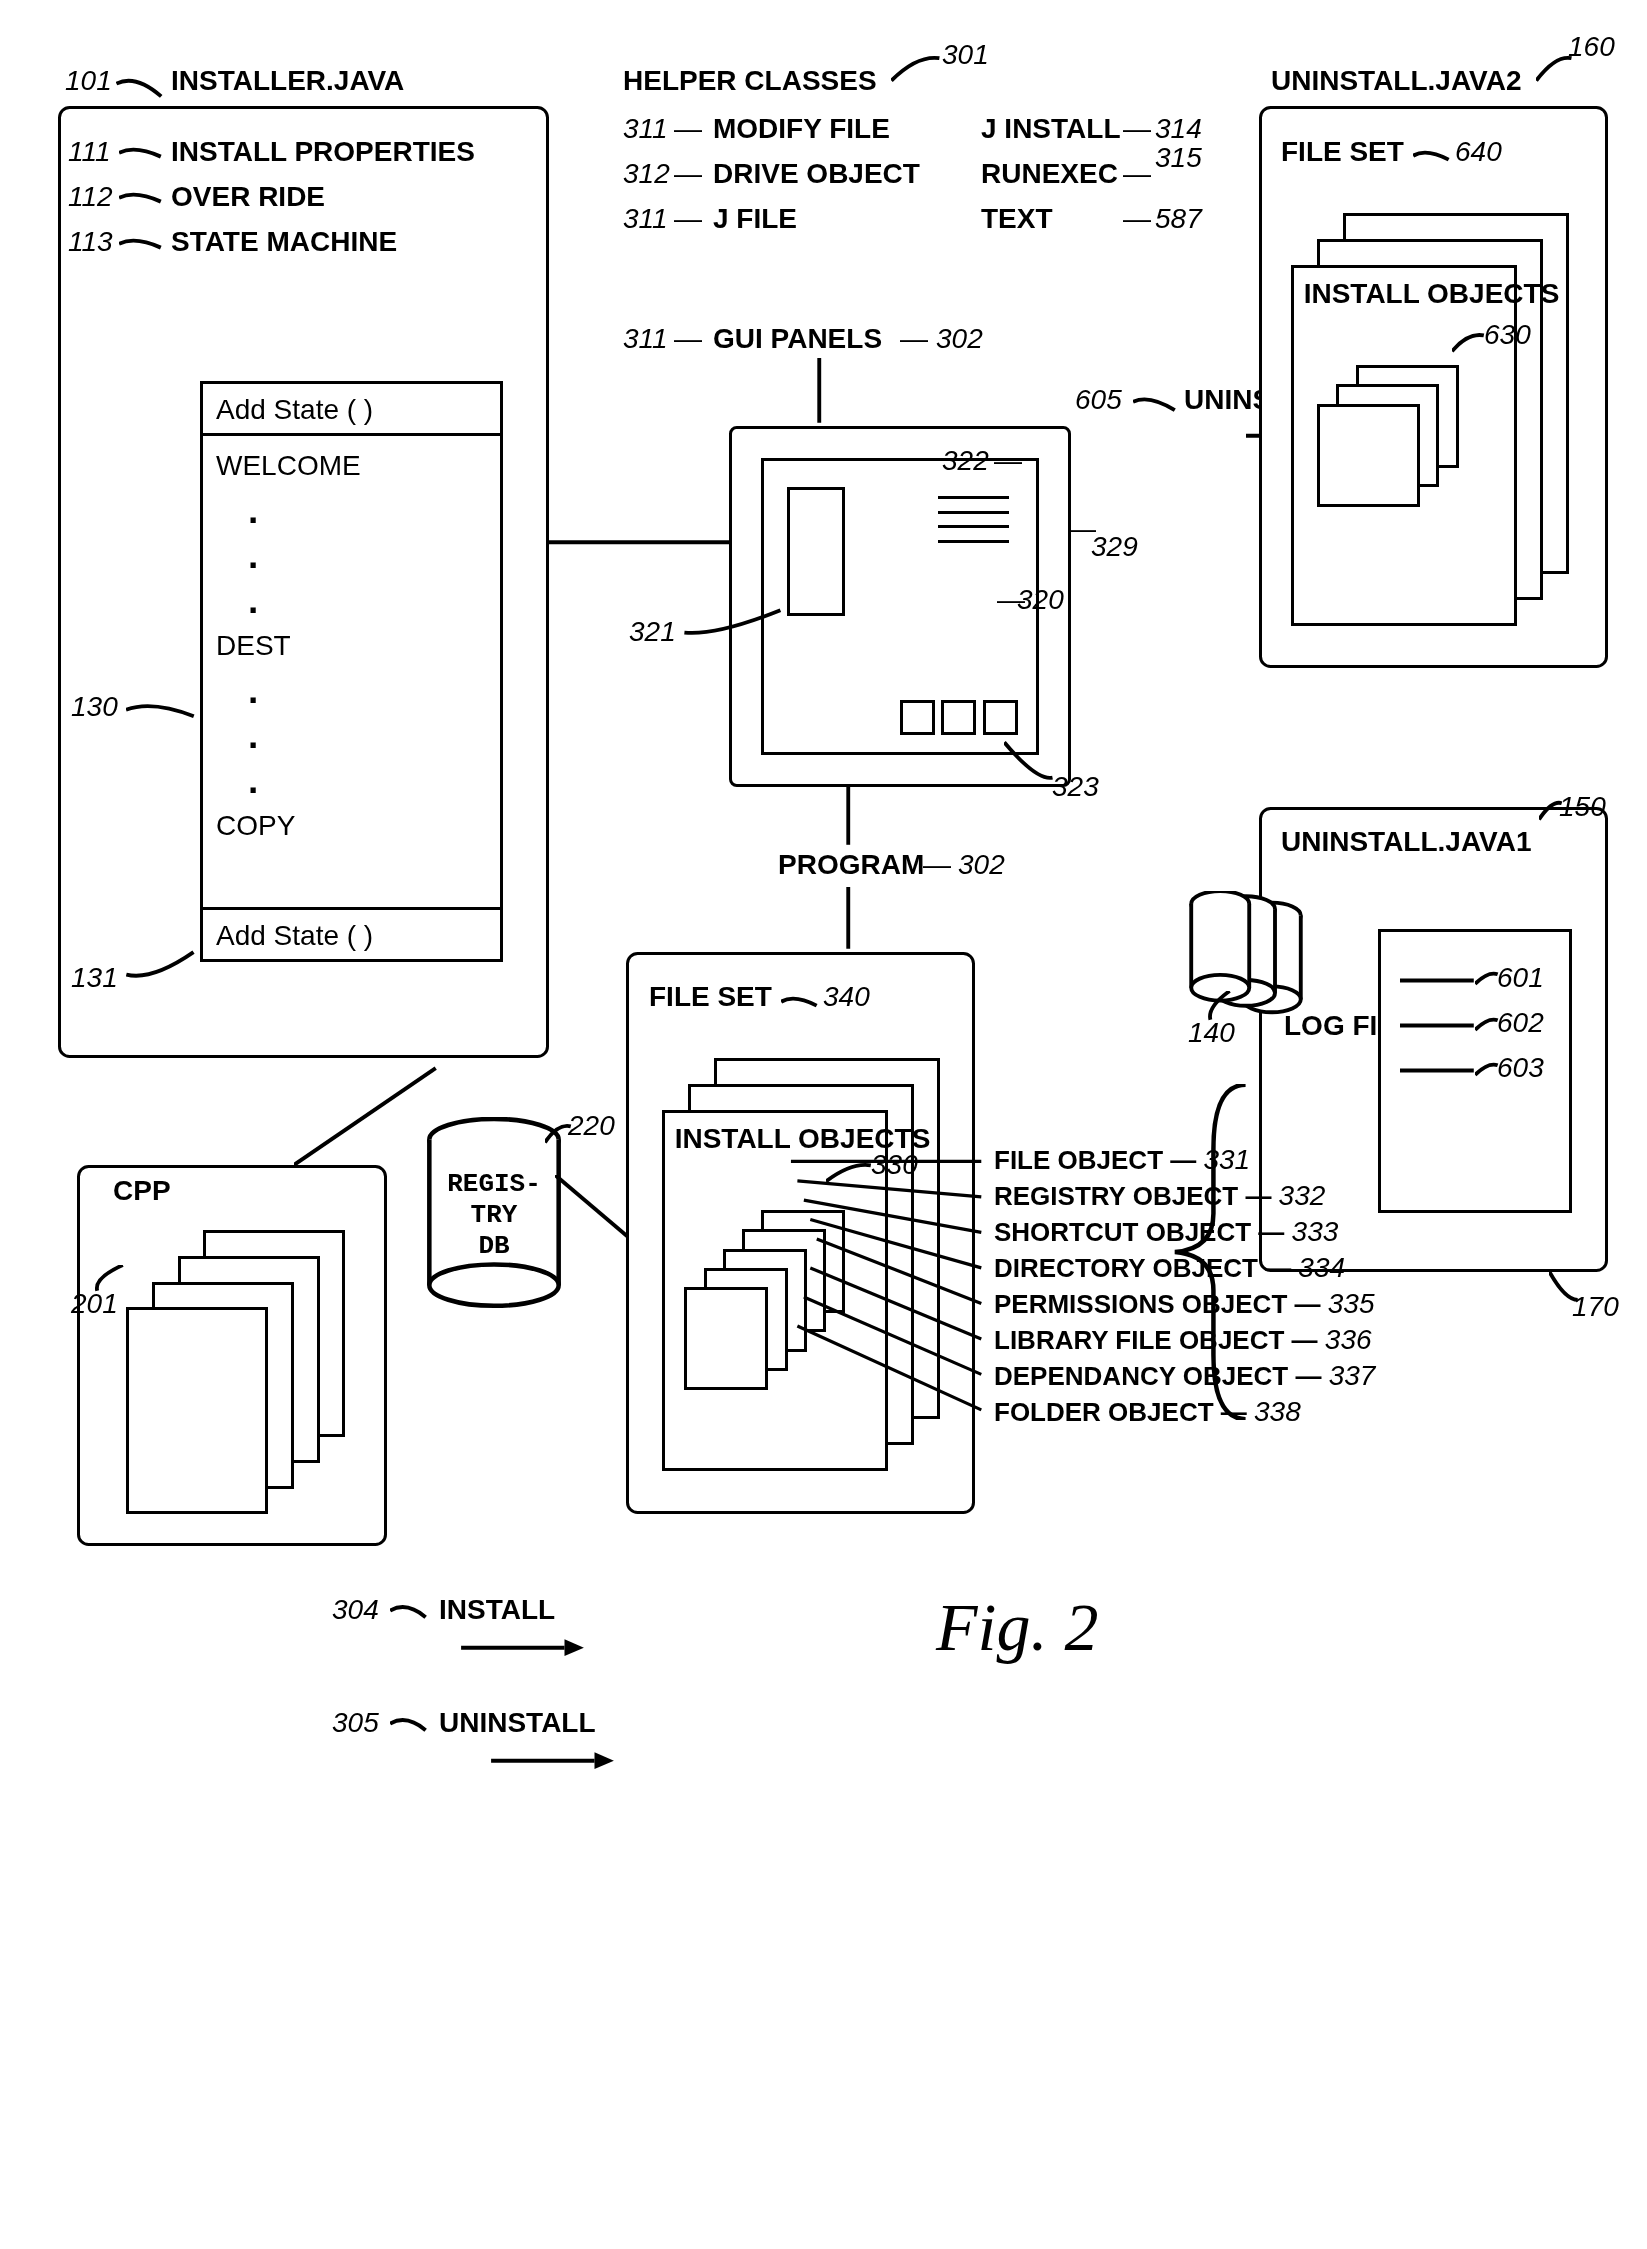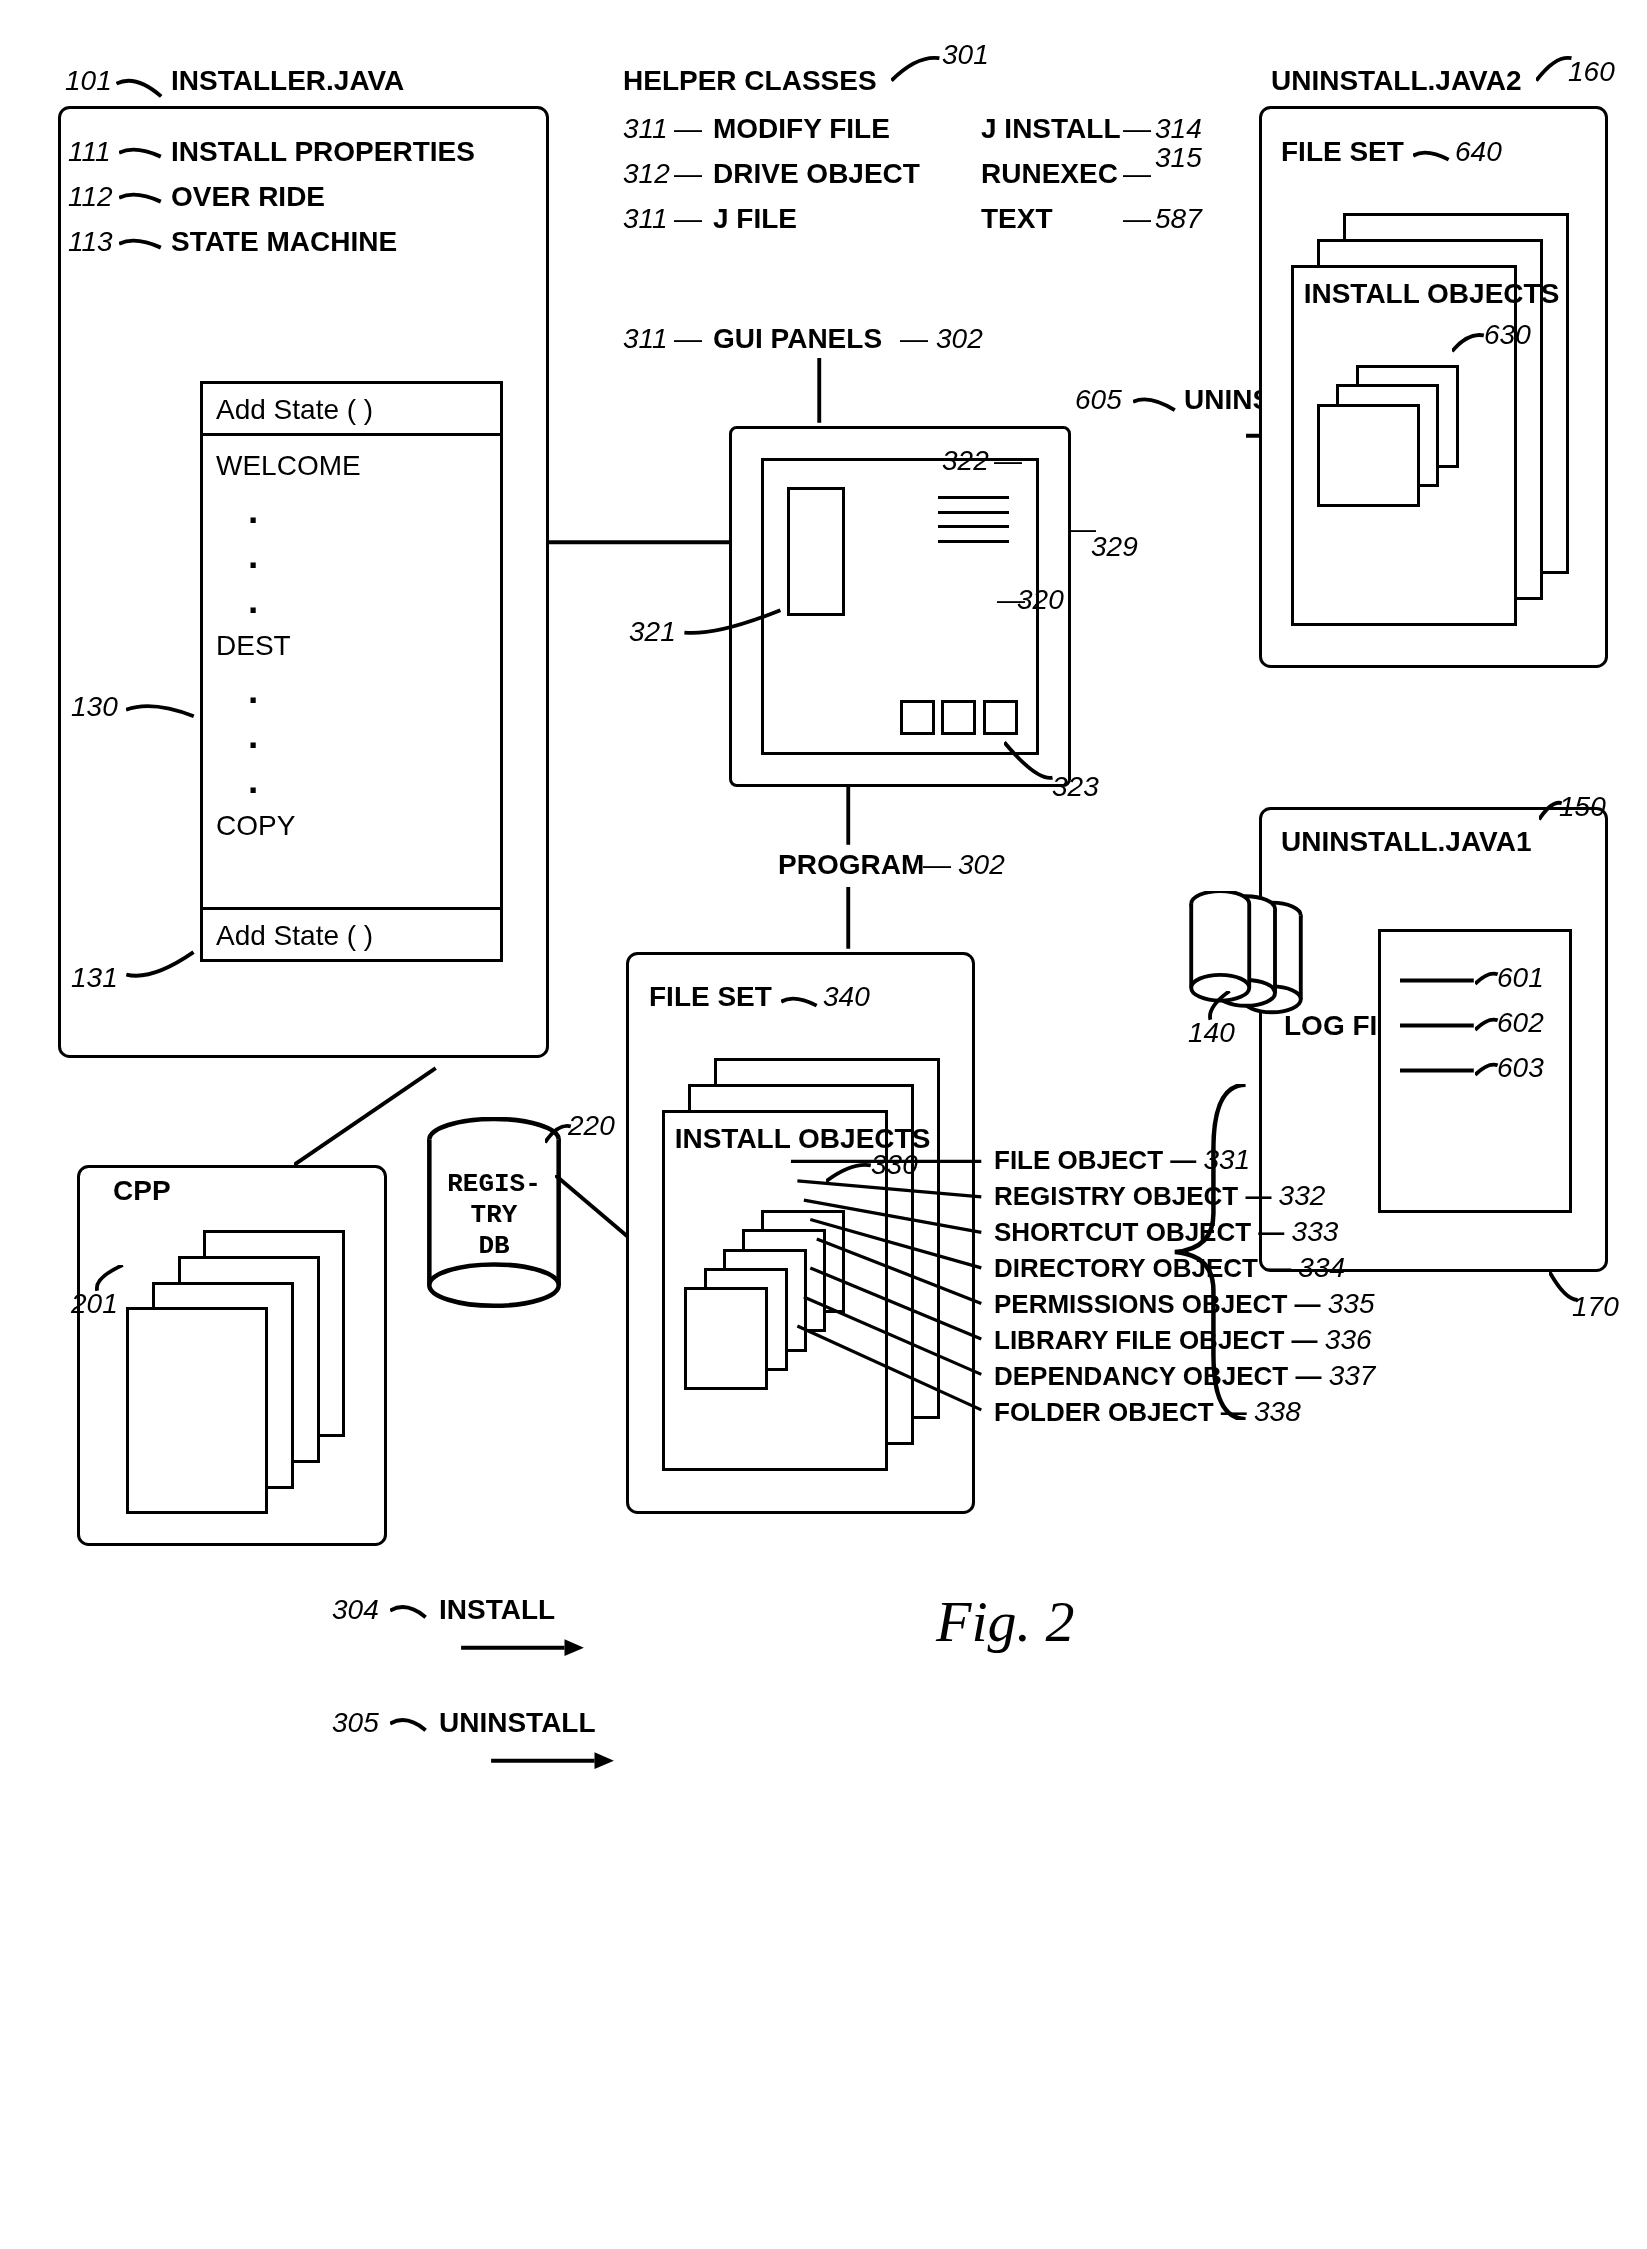--- a/index.html
+++ b/index.html
@@ -46,21 +46,21 @@
     background: #fff;
   }
   .cyl {
     position: absolute;
   }
   .arrow {
     position:absolute;stroke:#000;fill:none;stroke-width:6;
   }
   .curly {position:absolute;}
   .fig {
-    position:absolute;font-family: 'Brush Script MT', cursive; font-size:58px; font-style:italic;
+    position:absolute;font-family: 'Brush Script MT', cursive; font-size:68px; font-style:italic;
   }
   .small-square{border:3.2px solid #000;background:#fff;position:absolute;}
 </style>
 </head>
 <body>
 
 <div class="box" style="left:58px;top:106px;width:491px;height:952px;"></div>
 <span class="plain" style="left:65px;top:65px;">101</span>
 <svg class="arrow" style="left:116px;top:74px;width:52px;height:32px;" viewBox="0 0 80 50" width="52" height="32">
     <path d="M0 15 Q30 0 70 35"></path>
@@ -197,21 +197,21 @@
     <path d="M0 12 Q25 0 65 25"></path>
   </svg>
 <span class="label" style="left:1184px;top:384px;font-style:normal;">UNINSTALL</span>
 <svg style="position:absolute;left:1246px;top:426px;width:116px;height:19.4px;" viewBox="0 0 180 30" width="116" height="19.4">
     <line x1="0" y1="15" x2="150" y2="15" stroke="#000" stroke-width="6"></line>
     <polygon points="150,2 180,15 150,28" fill="#000"></polygon>
   </svg>
 
 <div class="box" style="left:1259px;top:106px;width:349px;height:562px;"></div>
 <span class="label" style="left:1271px;top:65px;font-style:normal;">UNINSTALL.JAVA2</span>
-<span class="plain" style="left:1568px;top:56px;text-align:right;">160</span>
+<span class="plain" style="left:1568px;top:31px;text-align:right;">160</span>
 <svg class="arrow" style="left:1536px;top:55px;width:39px;height:32px;" viewBox="0 0 60 50" width="39" height="32">
     <path d="M55 5 Q30 0 0 40"></path>
   </svg>
 
 <div class="stack" style="left:1291px;top:213px;width:278px;height:413px;">
   <div class="layer" style="left:52px;top:0;width:226px;height:361px;"></div>
   <div class="layer" style="left:26px;top:26px;width:226px;height:361px;"></div>
   <div class="layer" style="left:0;top:52px;width:226px;height:361px;">
     <span class="label" style="top:9.7px;left:9.7px;font-style:normal;position:absolute;">INSTALL OBJECTS</span>
     <div class="stack" style="left:22.6px;top:97px;width:142px;height:142px;">

